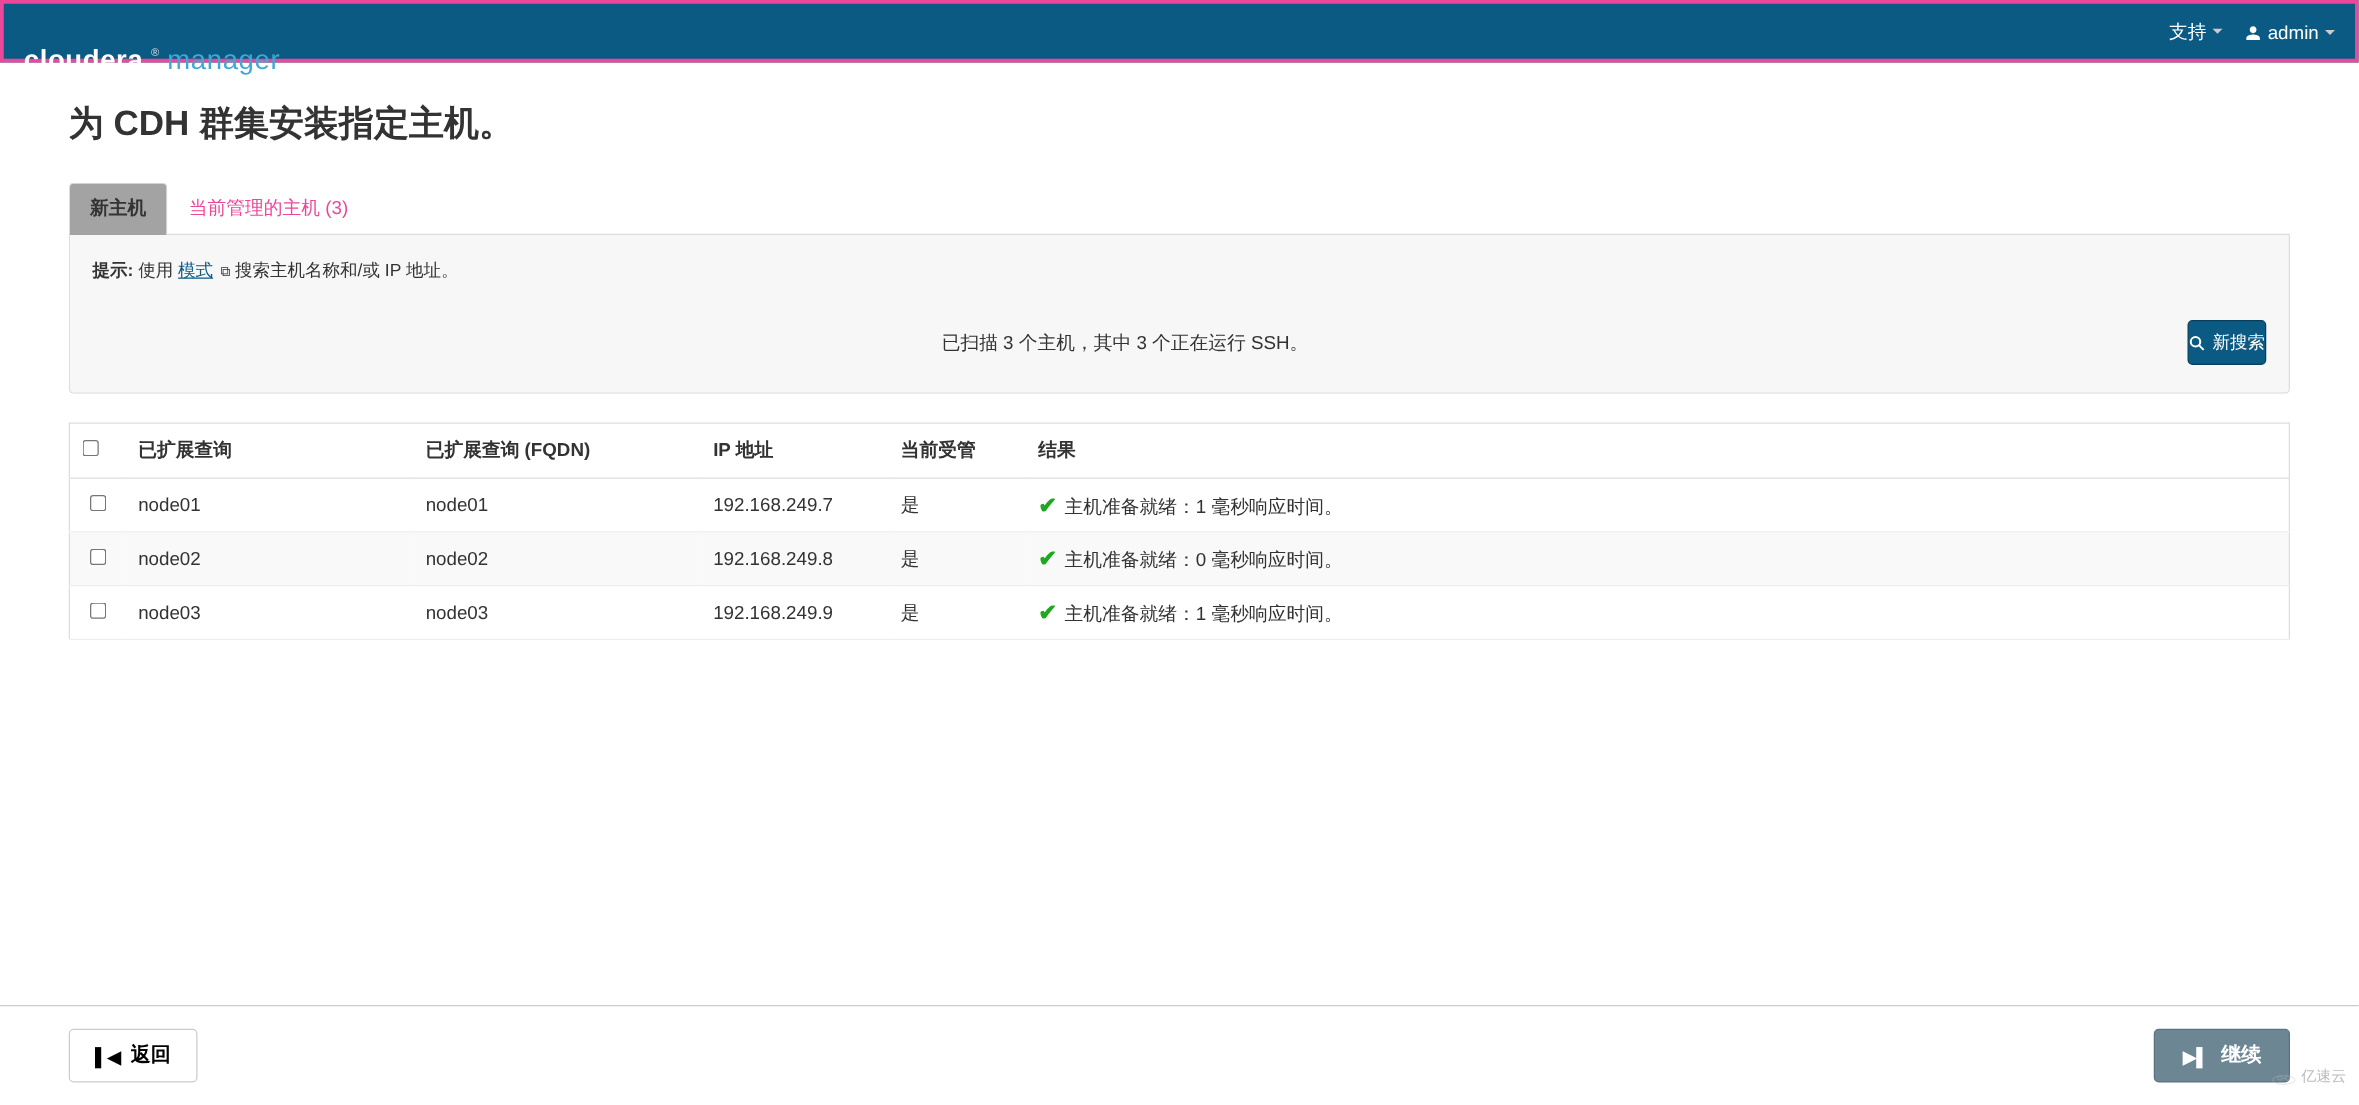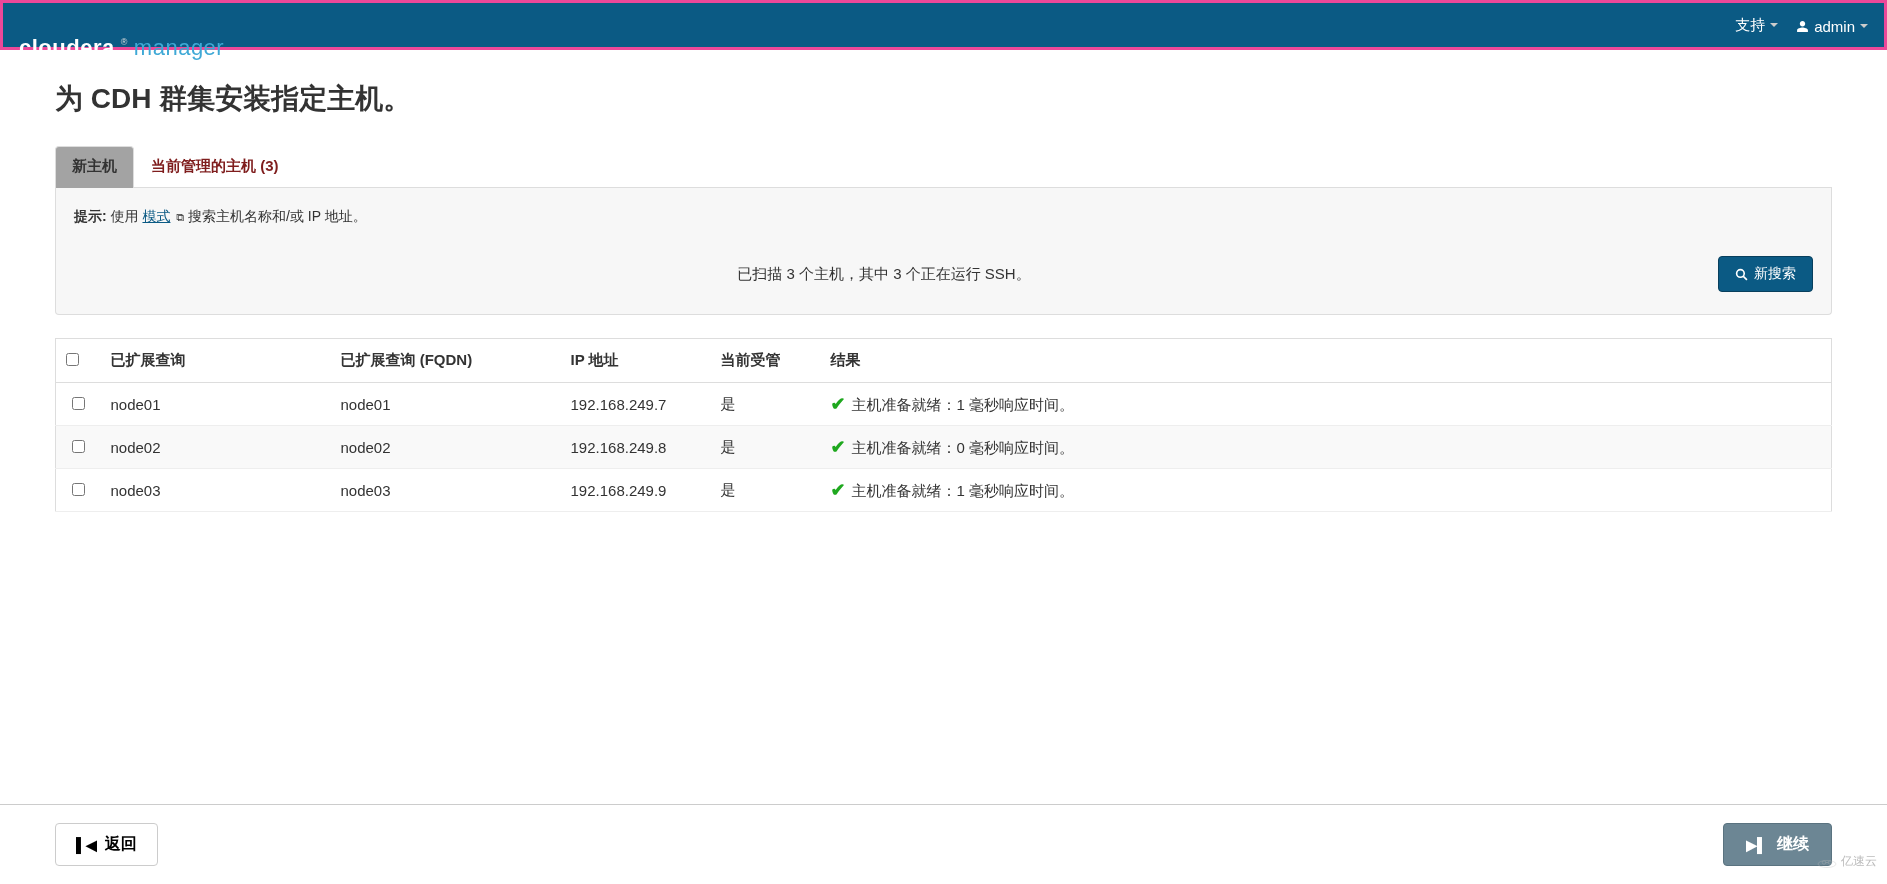--- a/index.html
+++ b/index.html
@@ -13,30 +13,30 @@
 .navbar-right { display: flex; align-items: flex-end; gap: 18px; }
 .nav-link { color: #fff; cursor: pointer; font-size: 15px; display: flex; align-items: center; gap: 5px; }
 .caret-down { width: 0; height: 0; border-left: 4px solid transparent; border-right: 4px solid transparent; border-top: 4px solid #ccc; }
 
 .container { padding: 30px 55px 20px; }
 h1 { font-size: 28px; font-weight: 700; margin-bottom: 28px; }
 
 .tabs { display: flex; border-bottom: 1px solid #ddd; }
 .tab { padding: 10px 16px 12px; cursor: pointer; font-size: 15px; border: 1px solid transparent; border-bottom: none; margin-bottom: -1px; }
 .tab.active { border-color: #ddd; background: #a3a3a3; border-radius: 4px 4px 0 0; font-weight: 700; }
-.tab.inactive { color: #7f1d1d; font-weight: 700; }
+.tab.inactive { color: #ec4899; font-weight: 400; }
 
 .panel { border: 1px solid #ddd; border-top: none; background: #f7f7f7; padding: 20px 18px 22px; border-radius: 0 0 4px 4px; margin-bottom: 23px; }
 .tip-row { font-size: 14px; color: #333; margin-bottom: 30px; }
 .tip-label { font-weight: 700; }
 .tip-link { color: #0B5A84; text-decoration: underline; }
 .external-icon { font-size: 11px; margin-left: 2px; }
 .scan-row { display: flex; align-items: center; justify-content: flex-end; gap: 24px; }
 .scan-status { margin: 0 auto; color: #333; font-size: 15px; }
-.btn-primary { background: #0B5A84; color: #fff; border: 1px solid #083f5d; border-radius: 4px; padding: 8px 16px; font-size: 14px; cursor: pointer; display: inline-flex; align-items: center; gap: 6px; }
+.btn-primary { background: #0B5A84; color: #fff; border: 1px solid #083f5d; border-radius: 4px; padding: 8px 0; font-size: 14px; cursor: pointer; display: inline-flex; align-items: center; gap: 6px; }
 .search-icon { width: 13px; height: 13px; }
 
 .hosts-table { width: 100%; border: 1px solid #ddd; border-collapse: collapse; }
 .hosts-table th { text-align: left; font-weight: 700; padding: 12px 10px; border-bottom: 1px solid #ddd; background: #fff; font-size: 15px; }
 .hosts-table td { padding: 10px 10px; border-bottom: 1px solid #eee; background: #fff; font-size: 15px; }
 .hosts-table tr:nth-child(even) td { background: #f9f9f9; }
 .col-chk { width: 45px; text-align: center; }
 .col-exp { width: 230px; }
 .col-fqdn { width: 230px; }
 .col-ip { width: 150px; }

